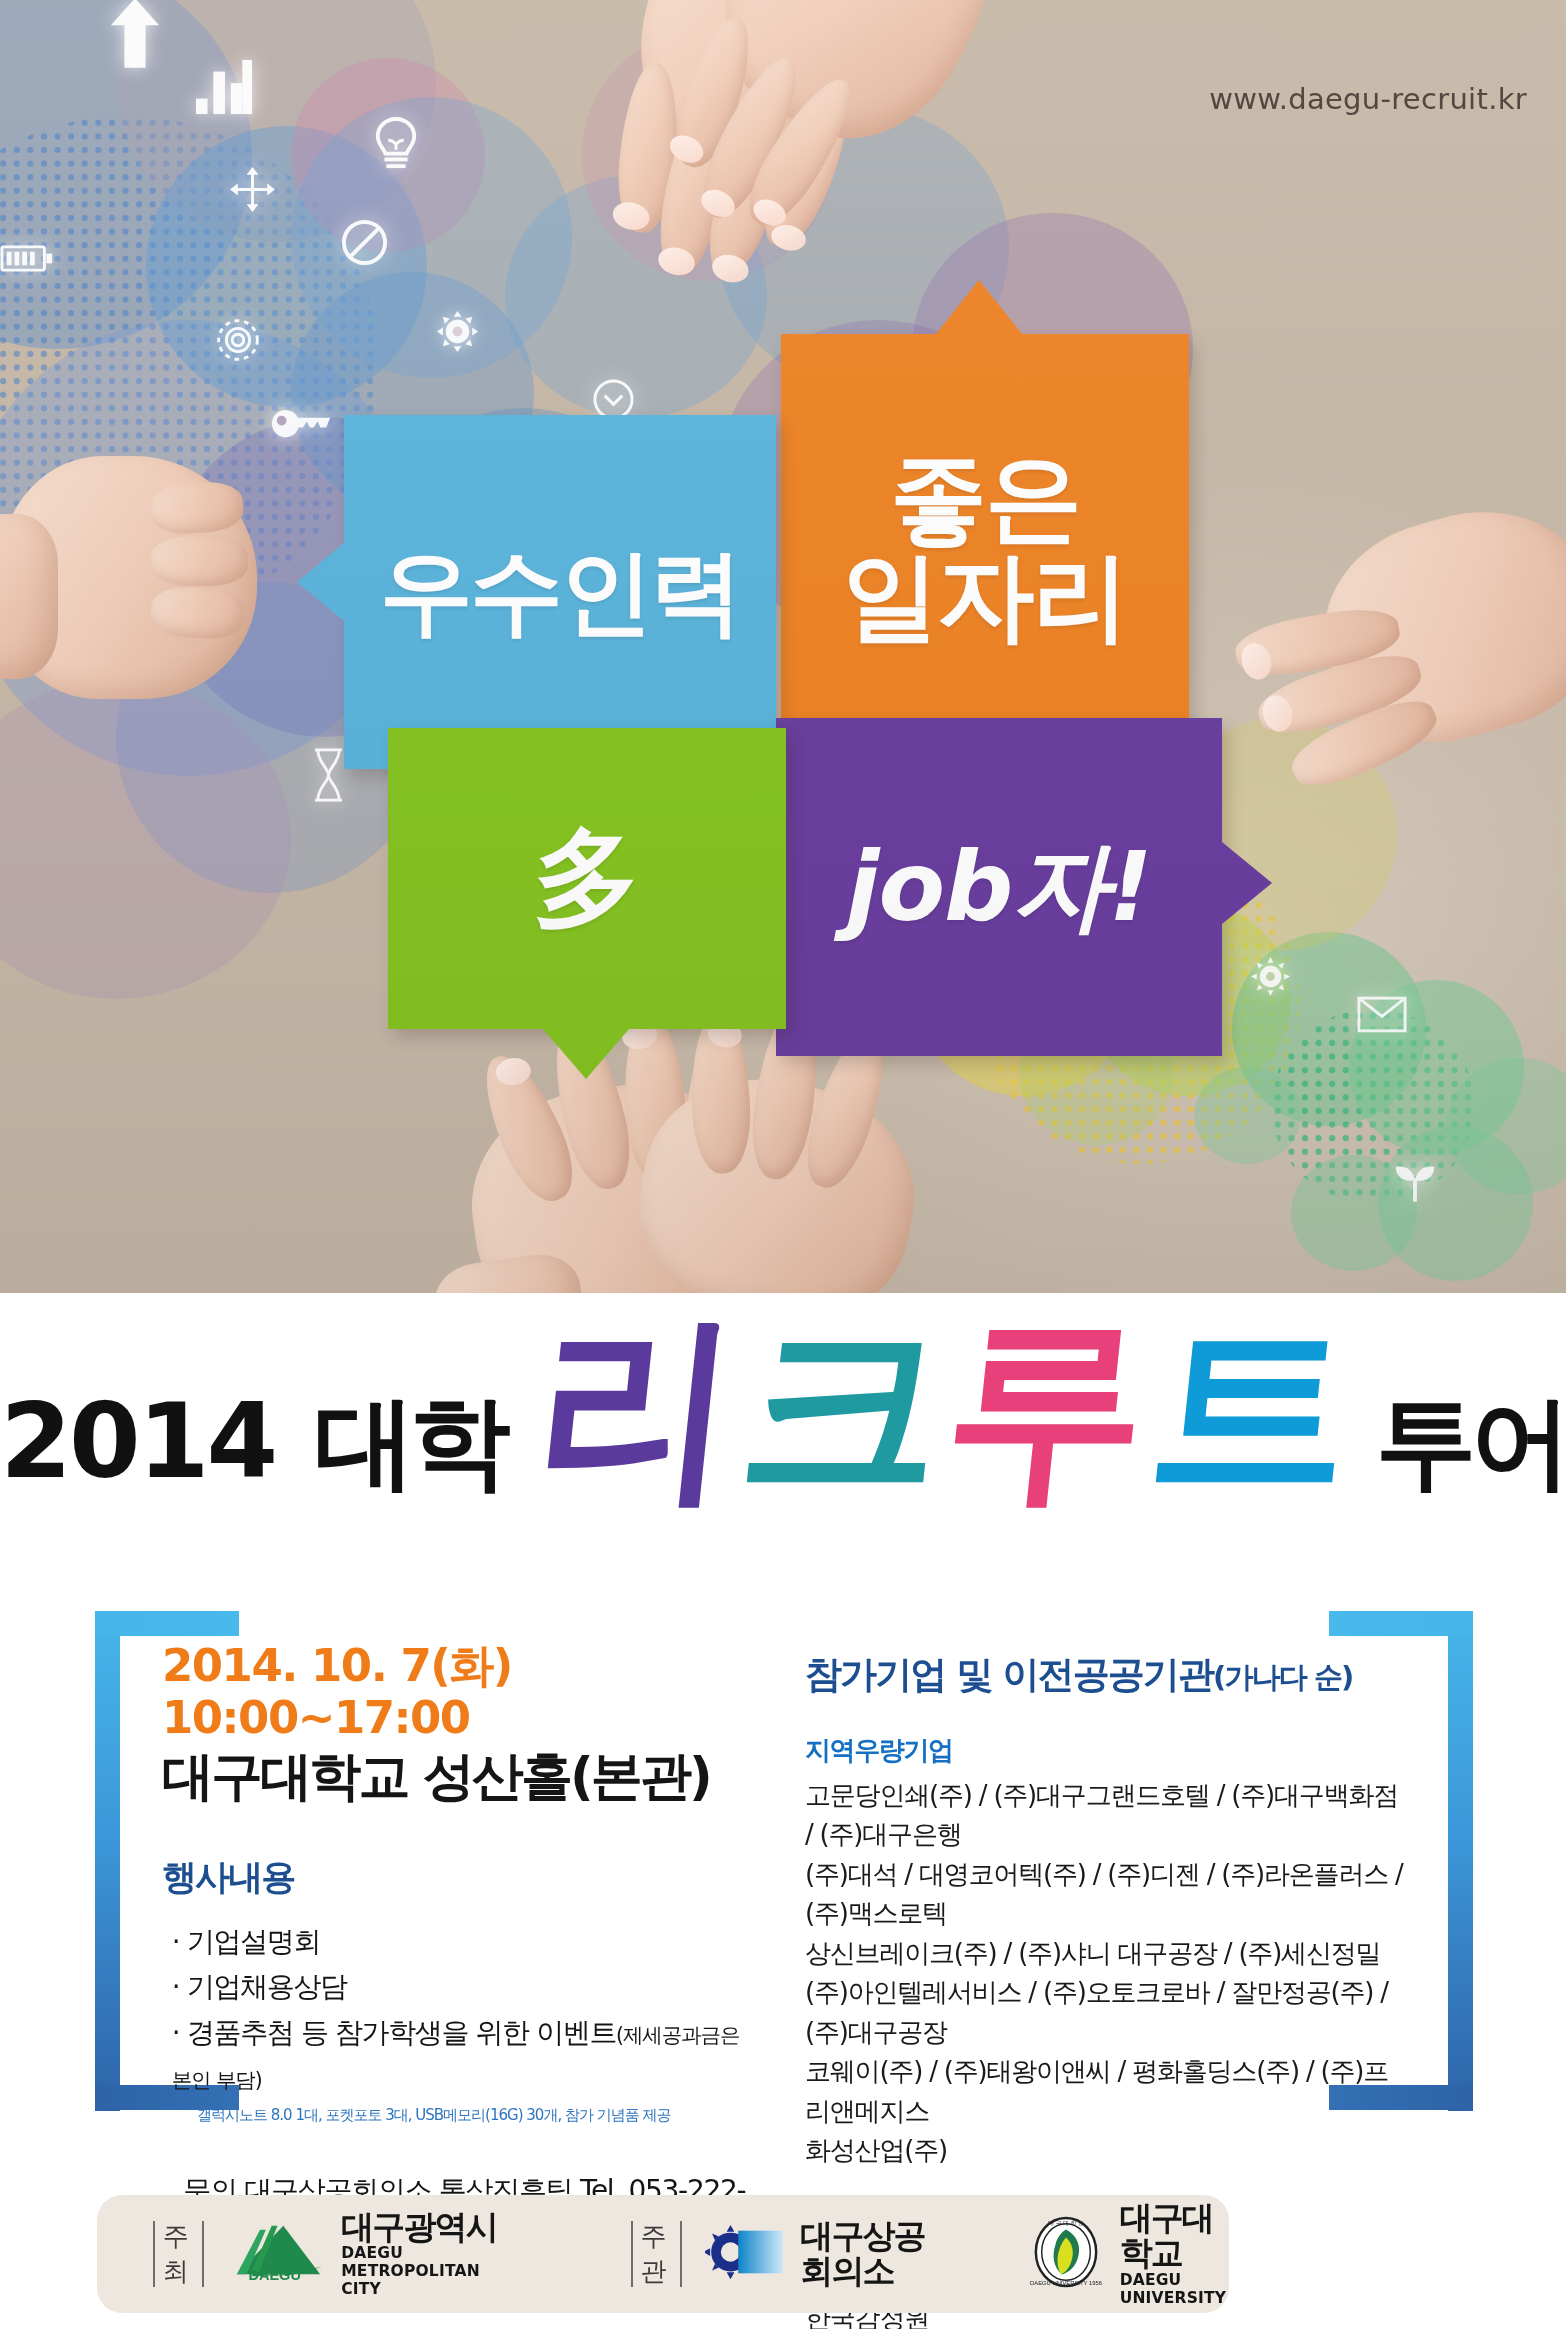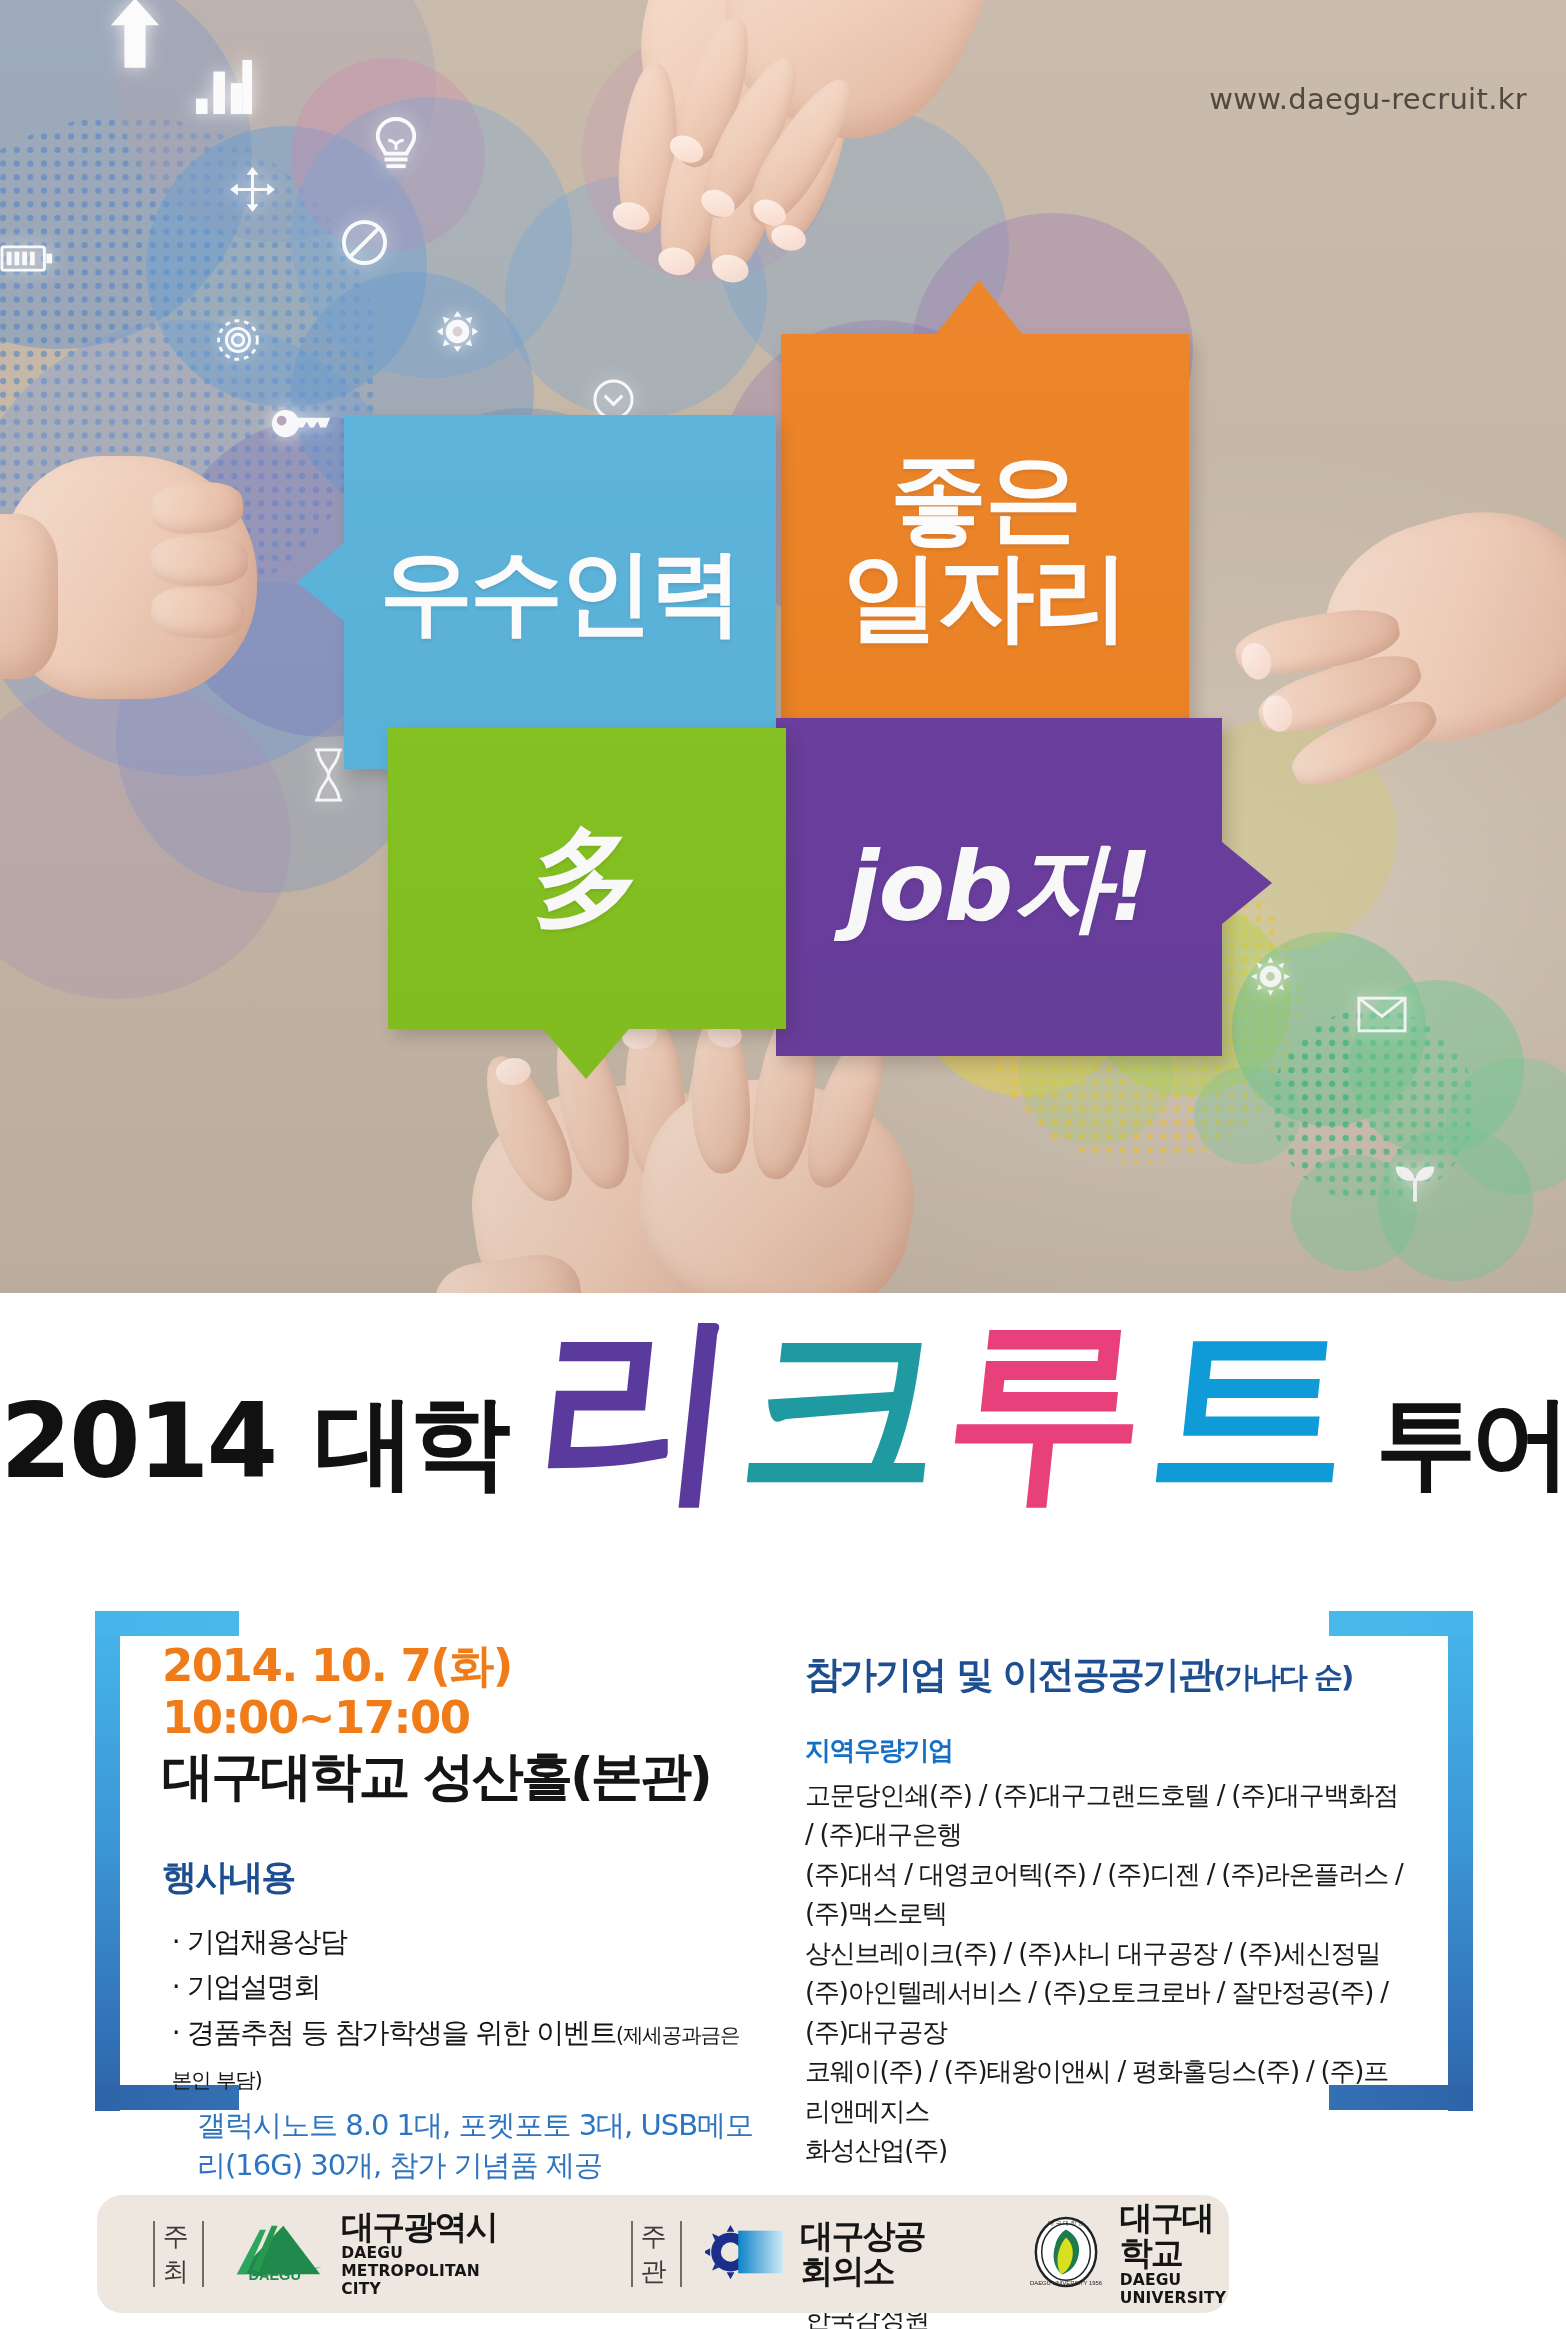--- a/index.html
+++ b/index.html
@@ -113,21 +113,21 @@
     font-family:"DejaVu Sans",sans-serif;line-height:1.16;}
   .place{font-size:52px;font-weight:700;color:#151515;letter-spacing:-2.9px;
     font-family:"DejaVu Sans",sans-serif;margin-top:3.9px;line-height:1.1;}
   .sec-h{font-size:35px;font-weight:700;color:#1C4E90;letter-spacing:-1.9px;
     font-family:"DejaVu Sans",sans-serif;margin-top:49px;}
   .bullets{margin-top:17.5px;}
   .bullet{font-size:28px;color:#151515;letter-spacing:-1.4px;line-height:1.62;
     font-family:"DejaVu Sans",sans-serif;padding-left:9.7px;}
   .bullet .dot{margin-right:7.8px;}
   .bullet .small{font-size:20.4px;letter-spacing:-1px;}
-  .prize{font-size:29px;color:#2E74C0;letter-spacing:-1px;margin:5.8px 0 0 35px;
+  .prize{font-size:15px;color:#2E74C0;letter-spacing:-1px;margin:5.8px 0 0 35px;
     font-family:"DejaVu Sans",sans-serif;}
   .contact{font-size:28px;color:#151515;letter-spacing:-1.3px;margin:47px 0 0 21.3px;
     font-family:"DejaVu Sans",sans-serif;}
 
   .r-title{font-size:37px;font-weight:700;color:#1C4E90;letter-spacing:-1.9px;
     font-family:"DejaVu Sans",sans-serif;}
   .r-title .sfx{font-size:29px;}
   .r-sub{font-size:26px;font-weight:700;color:#1570C4;letter-spacing:-1.4px;
     font-family:"DejaVu Sans",sans-serif;margin-top:33px;}
   .r-sub.cyan{color:#169BDC;}
@@ -396,24 +396,24 @@
   <div class="brk brk-r-v"></div>
   <div class="brk brk-r-h"></div>
   <div class="brk brk-r-b"></div>
 
   <div class="col-left">
     <div class="dateline">2014. 10. 7(화) 10:00~17:00</div>
     <div class="place">대구대학교 성산홀(본관)</div>
     <div class="sec-h">행사내용</div>
     <div class="bullets">
       <div class="bullet">
-        <span class="dot">·</span><span>기업채용상담</span>
+        <span class="dot">·</span><span>기업설명회</span>
       </div>
       <div class="bullet">
-        <span class="dot">·</span><span>기업설명회</span>
+        <span class="dot">·</span><span>기업채용상담</span>
       </div>
       <div class="bullet">
         <span class="dot">·</span><span>경품추첨 등 참가학생을 위한 이벤트</span><span class="small">(제세공과금은 본인 부담)</span>
       </div>
       <div class="prize">갤럭시노트 8.0 1대, 포켓포토 3대, USB메모리(16G) 30개, 참가 기념품 제공</div>
     </div>
     <div class="contact">문의  대구상공회의소 통상진흥팀 Tel. 053-222-3104</div>
   </div>
 
   <div class="col-right">

